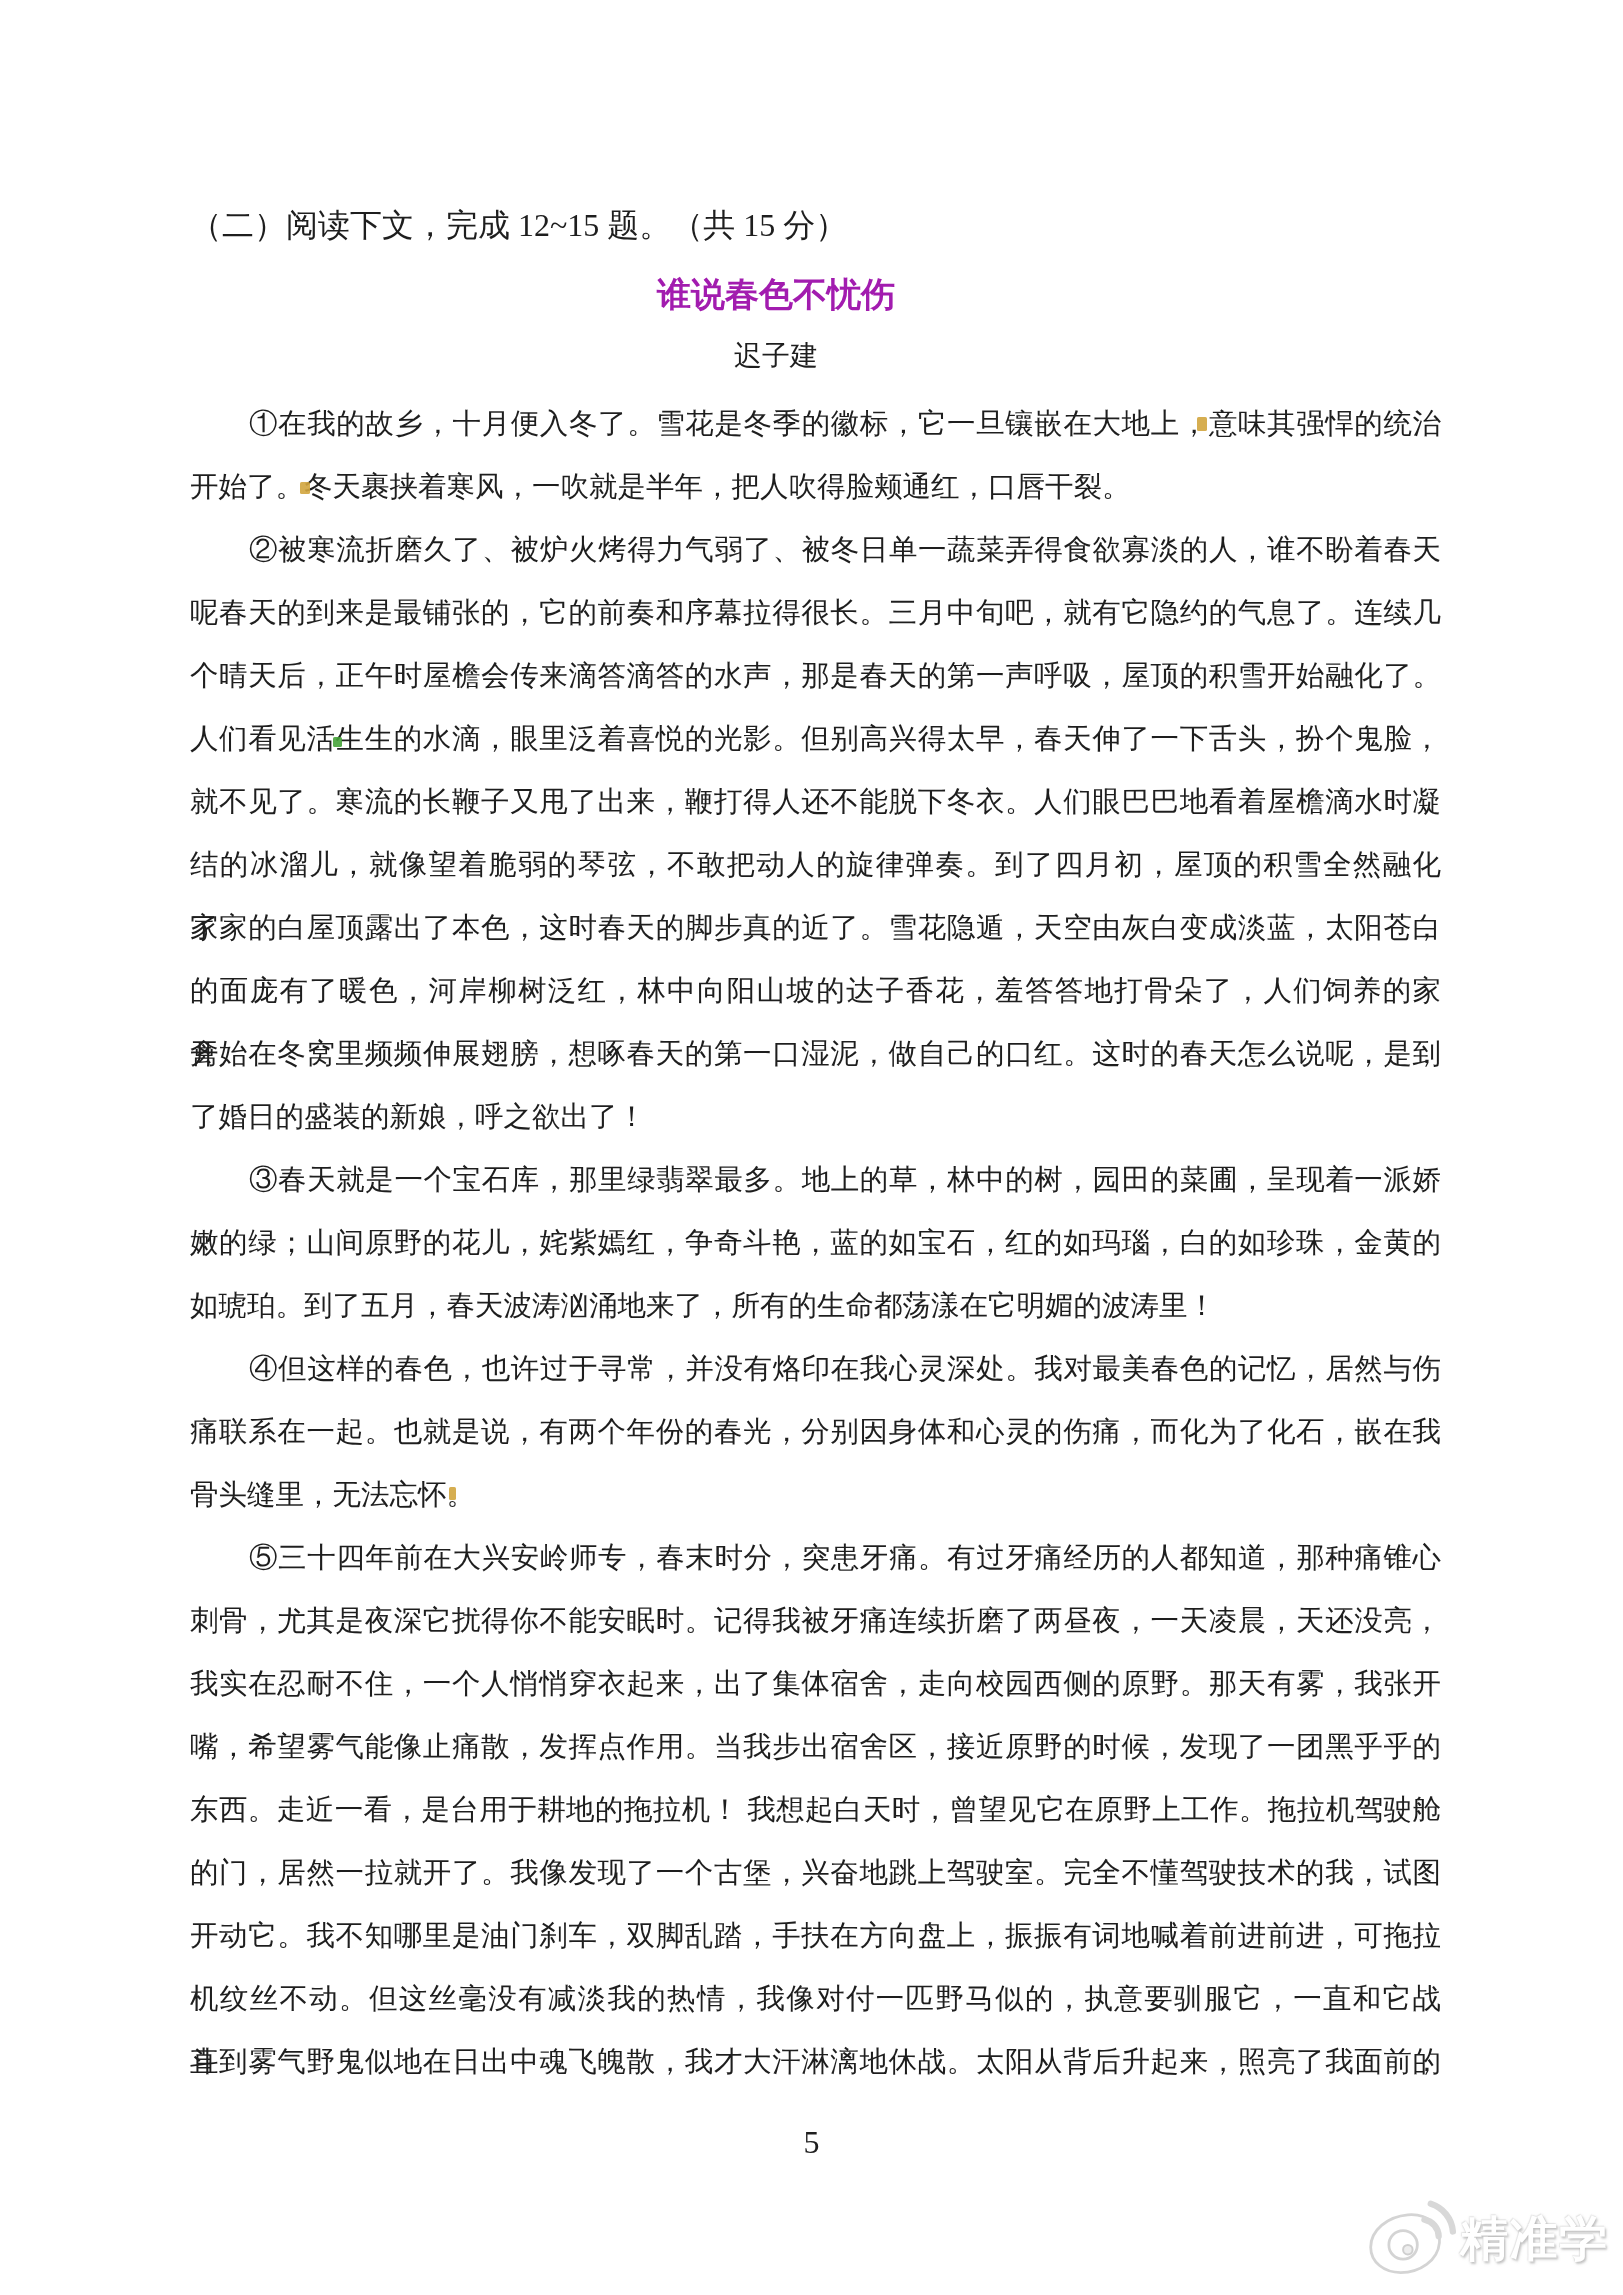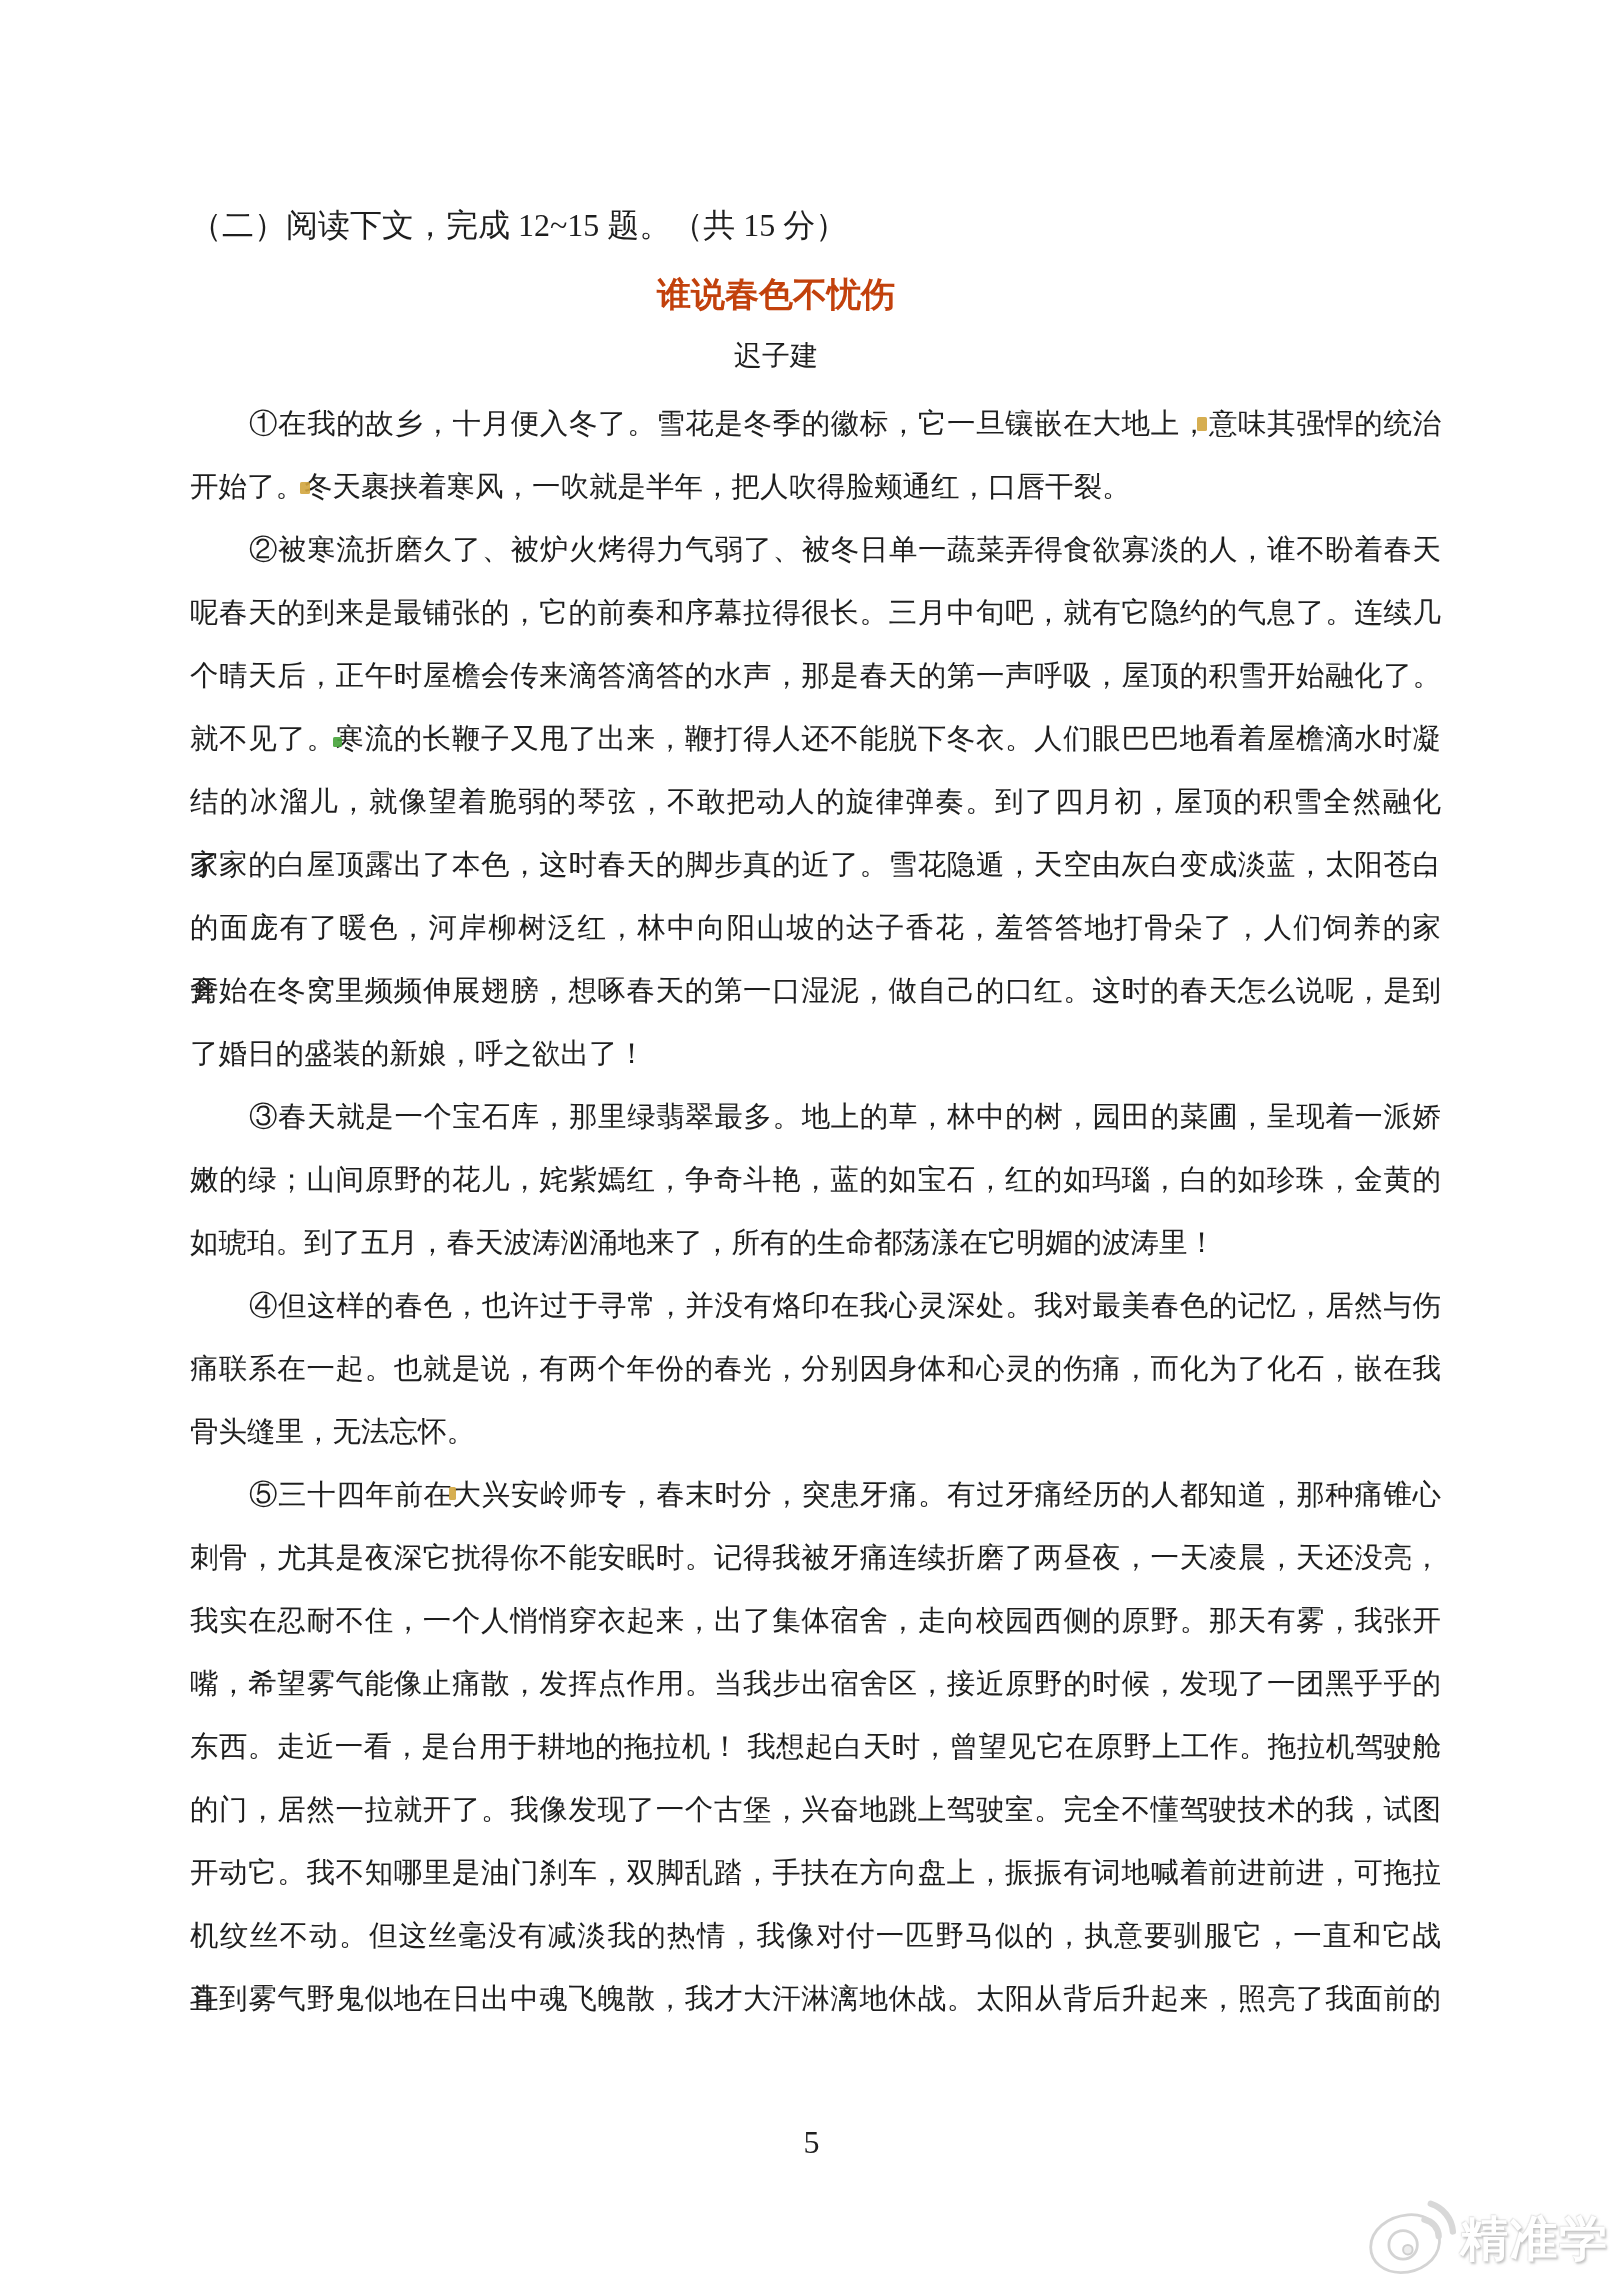--- a/index.html
+++ b/index.html
@@ -11,21 +11,21 @@
     color:#1e1e1e;
     overflow:hidden;
   }
   .section-header {
     position:absolute; left:190px; top:206px;
     font-size:32px; line-height:38px; white-space:nowrap;
   }
   .passage-title {
     position:absolute; left:190px; width:1251px; top:273px;
     padding-right:79px; box-sizing:border-box;
-    text-align:center; font-size:34px; line-height:43px; font-weight:700; color:#c2410c;
+    text-align:center; font-size:34px; line-height:43px; font-weight:700; color:#a21caf;
   }
   .passage-author {
     position:absolute; left:190px; width:1251px; top:336px;
     padding-right:79px; box-sizing:border-box;
     text-align:center; font-size:28px; line-height:40px;
   }
   .passage-body {
     position:absolute; left:190px; top:392px; width:1251px;
     font-size:28.5px;
   }
@@ -64,20 +64,21 @@
   <div class="passage-title">谁说春色不忧伤</div>
 
   <div class="passage-author">迟子建</div>
 
   <div class="passage-body">
     <div class="line indent">①在我的故乡，十月便入冬了。雪花是冬季的徽标，它一旦镶嵌在大地上，意味其强悍的统治</div>
     <div class="line short">开始了。冬天裹挟着寒风，一吹就是半年，把人吹得脸颊通红，口唇干裂。</div>
     <div class="line indent">②被寒流折磨久了、被炉火烤得力气弱了、被冬日单一蔬菜弄得食欲寡淡的人，谁不盼着春天</div>
     <div class="line">呢春天的到来是最铺张的，它的前奏和序幕拉得很长。三月中旬吧，就有它隐约的气息了。连续几</div>
     <div class="line">个晴天后，正午时屋檐会传来滴答滴答的水声，那是春天的第一声呼吸，屋顶的积雪开始融化了。</div>
+    <div class="line">人们看见活生生的水滴，眼里泛着喜悦的光影。但别高兴得太早，春天伸了一下舌头，扮个鬼脸，</div>
     <div class="line">就不见了。寒流的长鞭子又甩了出来，鞭打得人还不能脱下冬衣。人们眼巴巴地看着屋檐滴水时凝</div>
     <div class="line">结的冰溜儿，就像望着脆弱的琴弦，不敢把动人的旋律弹奏。到了四月初，屋顶的积雪全然融化了，</div>
     <div class="line">家家的白屋顶露出了本色，这时春天的脚步真的近了。雪花隐遁，天空由灰白变成淡蓝，太阳苍白</div>
     <div class="line">的面庞有了暖色，河岸柳树泛红，林中向阳山坡的达子香花，羞答答地打骨朵了，人们饲养的家禽，</div>
     <div class="line">开始在冬窝里频频伸展翅膀，想啄春天的第一口湿泥，做自己的口红。这时的春天怎么说呢，是到</div>
     <div class="line short">了婚日的盛装的新娘，呼之欲出了！</div>
     <div class="line indent">③春天就是一个宝石库，那里绿翡翠最多。地上的草，林中的树，园田的菜圃，呈现着一派娇</div>
     <div class="line">嫩的绿；山间原野的花儿，姹紫嫣红，争奇斗艳，蓝的如宝石，红的如玛瑙，白的如珍珠，金黄的</div>
     <div class="line short">如琥珀。到了五月，春天波涛汹涌地来了，所有的生命都荡漾在它明媚的波涛里！</div>
     <div class="line indent">④但这样的春色，也许过于寻常，并没有烙印在我心灵深处。我对最美春色的记忆，居然与伤</div>

